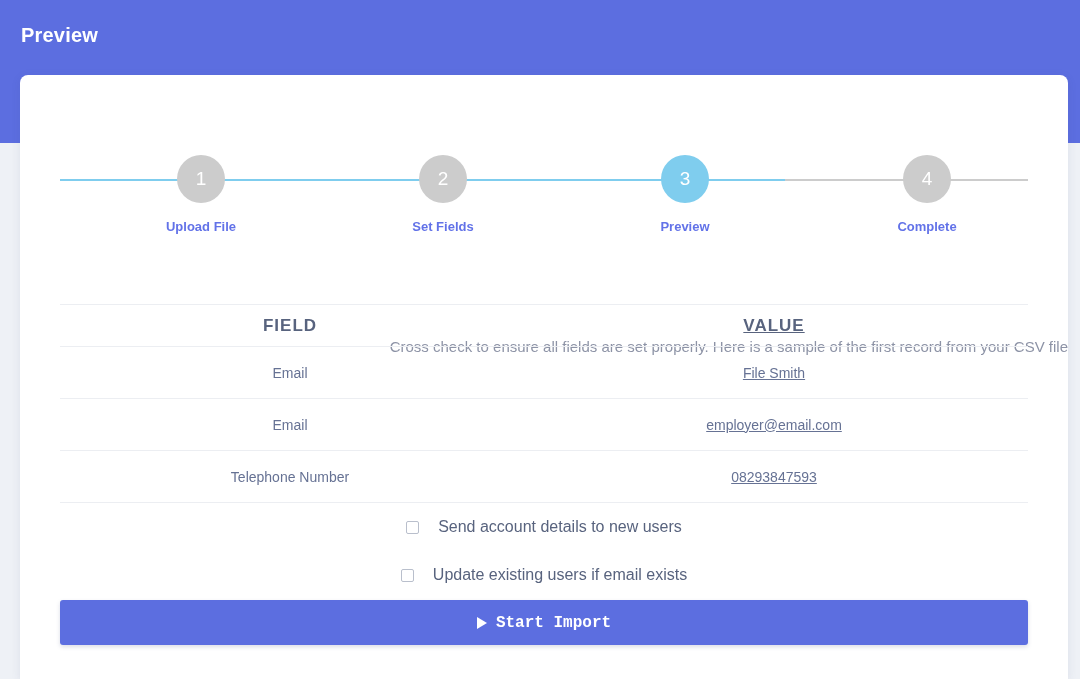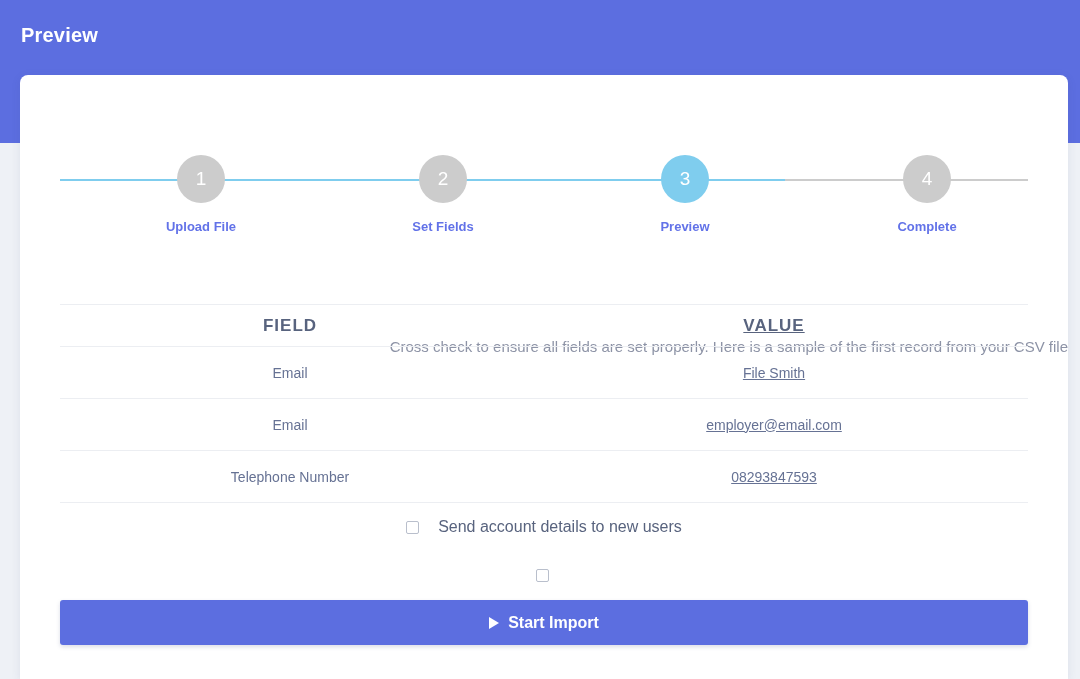--- a/index.html
+++ b/index.html
@@ -181,21 +181,21 @@
   .start-import {
     position: absolute;
     left: 40px;
     top: 525px;
     width: 968px;
     height: 45px;
     background: #5c6ee0;
     border: none;
     border-radius: 3px;
     color: #ffffff;
-    font-family: Liberation Sans, sans-serif;
+    font-family: Liberation Mono, monospace;
     font-size: 16px;
     font-weight: bold;
     display: flex;
     align-items: center;
     justify-content: center;
     cursor: pointer;
     box-shadow: 0 2px 4px rgba(60, 70, 120, 0.18);
   }
   .play-icon {
     width: 0;
@@ -266,20 +266,21 @@
     </tbody>
   </table>
 
   <div class="options">
     <div class="option-row">
       <span class="checkbox"></span>
       <span class="option-label">Send account details to new users</span>
     </div>
     <div class="option-row">
       <span class="checkbox"></span>
+      <span class="option-label">Update existing users if email exists</span>
     </div>
   </div>
 
   <button class="start-import">
     <span class="play-icon"></span>
     <span>Start Import</span>
   </button>
 
 </div>
 

